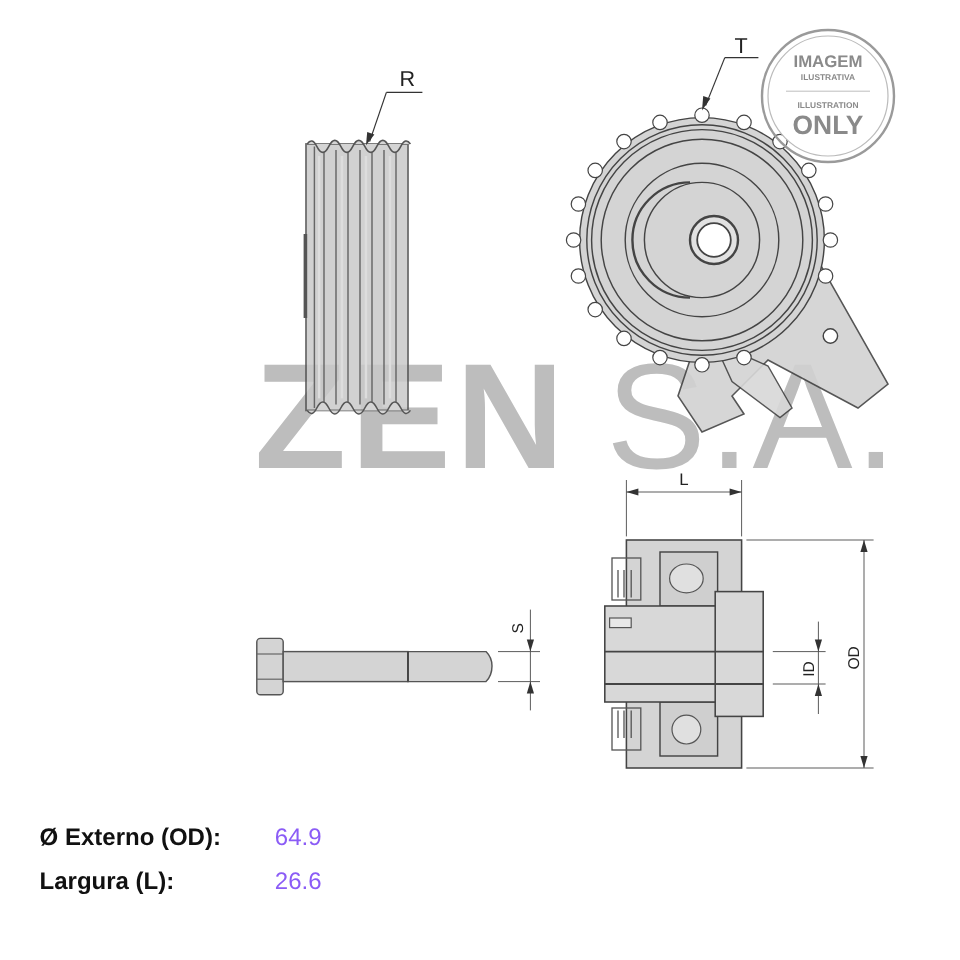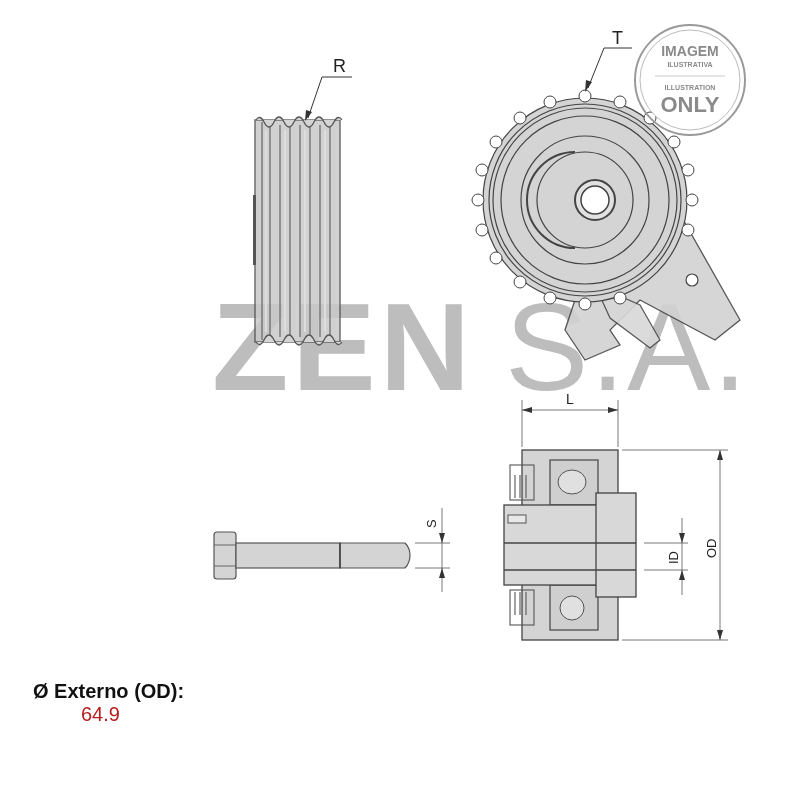--- a/index.html
+++ b/index.html
@@ -1,23 +1,23 @@
 <!DOCTYPE html>
 <html><head>
 <meta charset="utf-8">
 <style>
   html, body { margin: 0; padding: 0; background: #ffffff; }
   body { width: 800px; height: 800px; position: relative; overflow: hidden; font-family: "Liberation Sans", sans-serif; }
   .layer { position: absolute; left: 0; top: 0; }
   .watermark-text { font-family: "Liberation Sans", sans-serif; font-weight: bold; fill: #bdbdbd; }
   .label { font-family: "Liberation Sans", sans-serif; fill: #222; }
   .specs { position: absolute; left: 33px; top: 680px; color: #111; font-size: 20px; }
-  .spec-row { display: flex; height: 37px; align-items: flex-start; flex-direction: column; }
+  .spec-row { display: flex; height: 37px; align-items: center; }
   .spec-label { width: 196px; font-weight: bold; }
-  .spec-value { font-weight: normal; color: #b91c1c; margin-left: 48px; }
+  .spec-value { font-weight: normal; color: #8b5cf6; }
 </style>
 </head>
 <body>
 
 <svg class="layer" width="800" height="800" viewBox="0 0 800 800">
 
   <g>
     <text class="watermark-text" x="212" y="390" font-size="125" letter-spacing="4">ZEN</text>
     <text class="watermark-text" x="505" y="390" font-size="125" font-weight="normal" letter-spacing="2" style="font-weight:normal">S.A.</text>
   </g>
@@ -177,13 +177,17 @@
     <polygon points="682,570 679,580 685,580" fill="#333"></polygon>
     <text class="label" x="0" y="0" font-size="13" transform="translate(678,564) rotate(-90)">ID</text>
   </g>
 </svg>
 
 <div class="specs">
   <div class="spec-row">
     <span class="spec-label">Ø Externo (OD):</span>
     <span class="spec-value">64.9</span>
   </div>
+  <div class="spec-row">
+    <span class="spec-label">Largura (L):</span>
+    <span class="spec-value">26.6</span>
+  </div>
 </div>
 
 </body></html>

